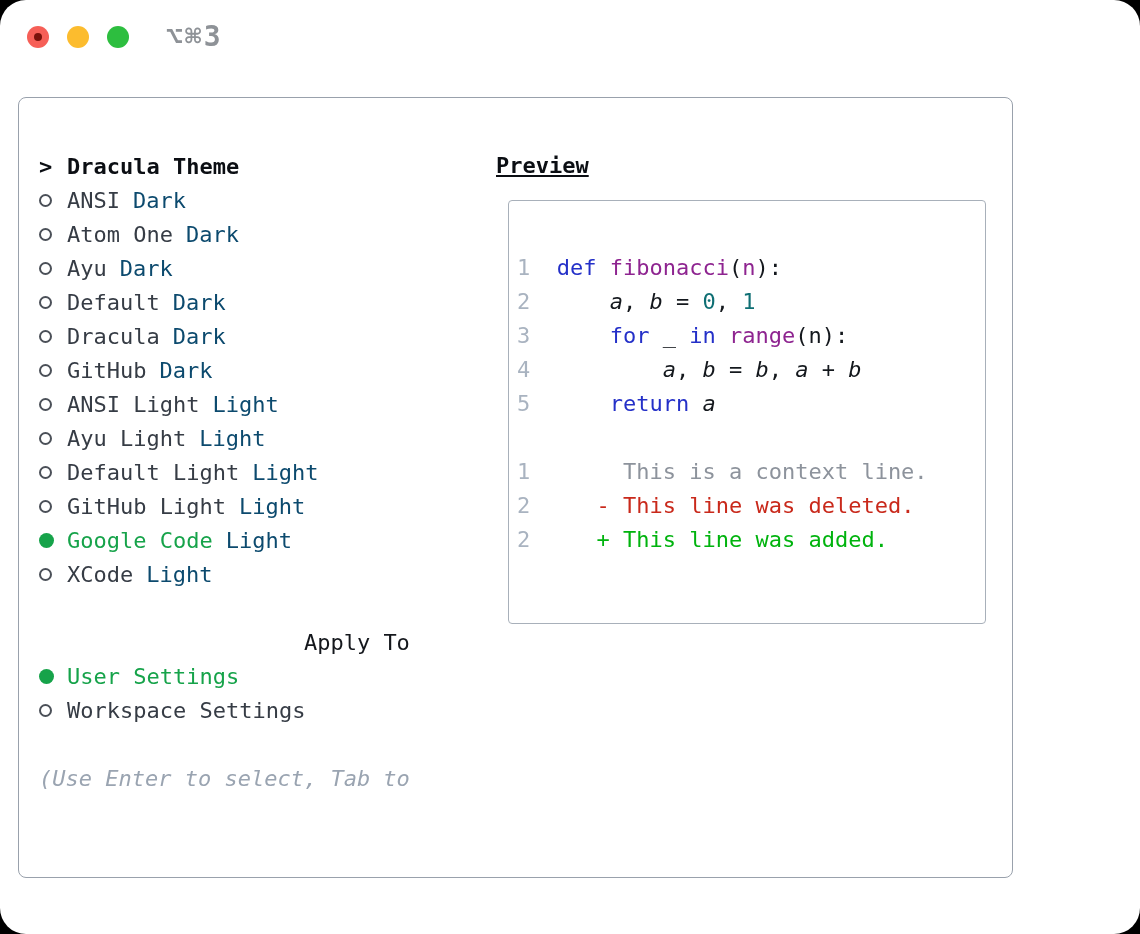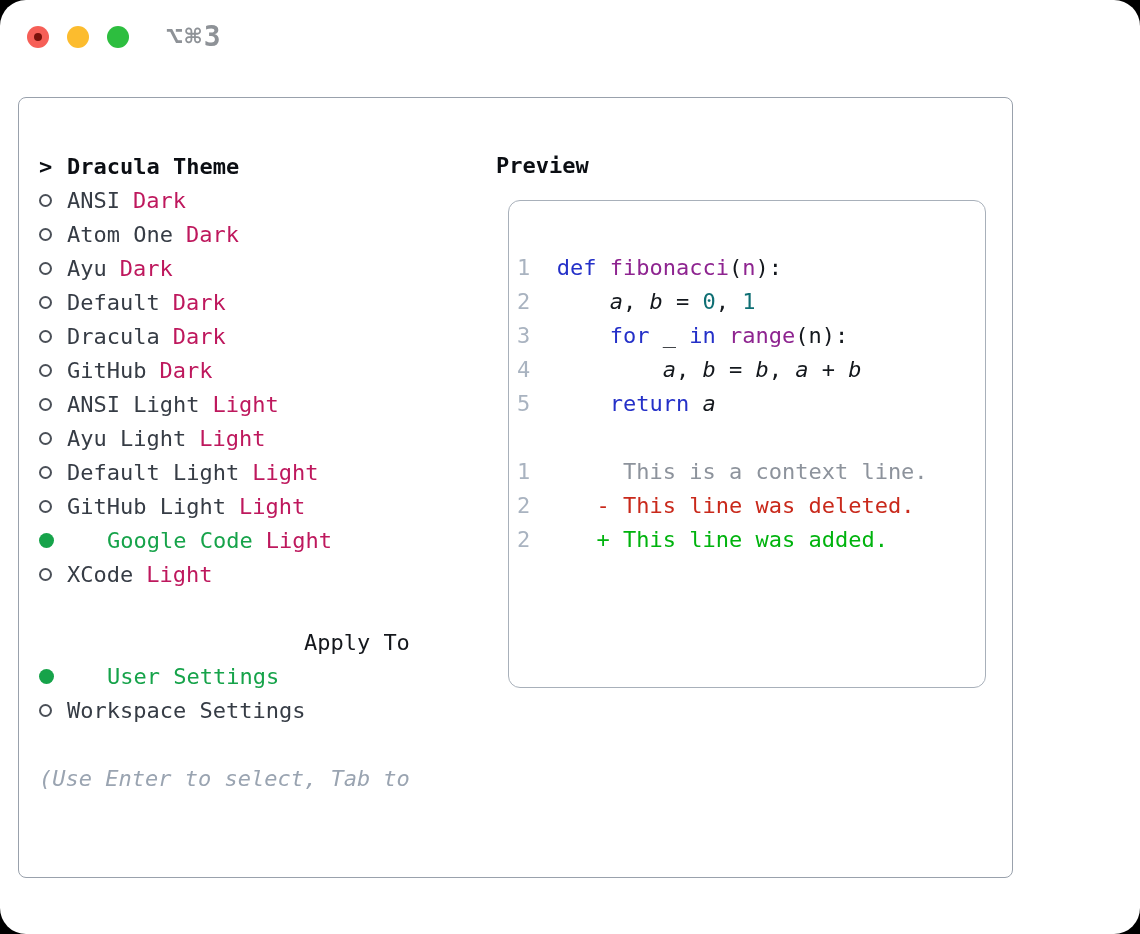--- a/index.html
+++ b/index.html
@@ -19,28 +19,28 @@
 
   
   .left-col{position:absolute;left:20px;top:51px;font-size:22px;color:#363c45;}
   .row{height:34px;display:flex;align-items:center;white-space:pre;}
   .marker{width:28px;display:inline-flex;align-items:center;flex:0 0 28px;}
   .ring{width:13px;height:13px;border:2px solid #4b5058;border-radius:50%;box-sizing:border-box;}
   .dot-sel{width:15px;height:15px;border-radius:50%;background:#16a34a;}
   .header-row{font-weight:bold;color:#0b0e13;}
   .prompt{font-weight:bold;color:#0b0e13;}
   .t-name{color:#363c45;}
-  .t-name.sel{color:#16a34a;margin-left:40px;}
-  .t-var{color:#be185d;margin-left:13px;}
+  .t-name.sel{color:#16a34a;}
+  .t-var{color:#0c4a6e;margin-left:13px;}
   .apply-header{color:#14171c;justify-content:flex-end;}
   .hint{color:#9aa4b1;font-style:italic;}
 
   
-  .preview-label{position:absolute;left:477px;top:51px;height:34px;line-height:34px;font-size:22px;font-weight:bold;color:#0b0e13;}
-  .preview-box{position:absolute;left:489px;top:102px;width:478px;height:488px;border:1.5px solid #a8b0ba;border-radius:12px;box-sizing:border-box;background:#fff;overflow:hidden;}
+  .preview-label{position:absolute;left:477px;top:51px;height:34px;line-height:34px;font-size:22px;font-weight:bold;color:#0b0e13;text-decoration:underline;}
+  .preview-box{position:absolute;left:489px;top:102px;width:478px;height:424px;border:1.5px solid #a8b0ba;border-radius:4px;box-sizing:border-box;background:#fff;overflow:hidden;}
   .code{padding:50px 0 0 8px;font-size:22px;line-height:34px;white-space:pre;color:#14181d;}
   .code div{height:34px;}
   .ln{color:#a9b3c0;}
   .kw{color:#2430c8;}
   .fn{color:#8e2490;}
   .num{color:#0f6f74;}
   .var{font-style:italic;color:#14181d;}
   .ctx{color:#8d939c;}
   .del{color:#c9291b;}
   .add{color:#00b30e;}

